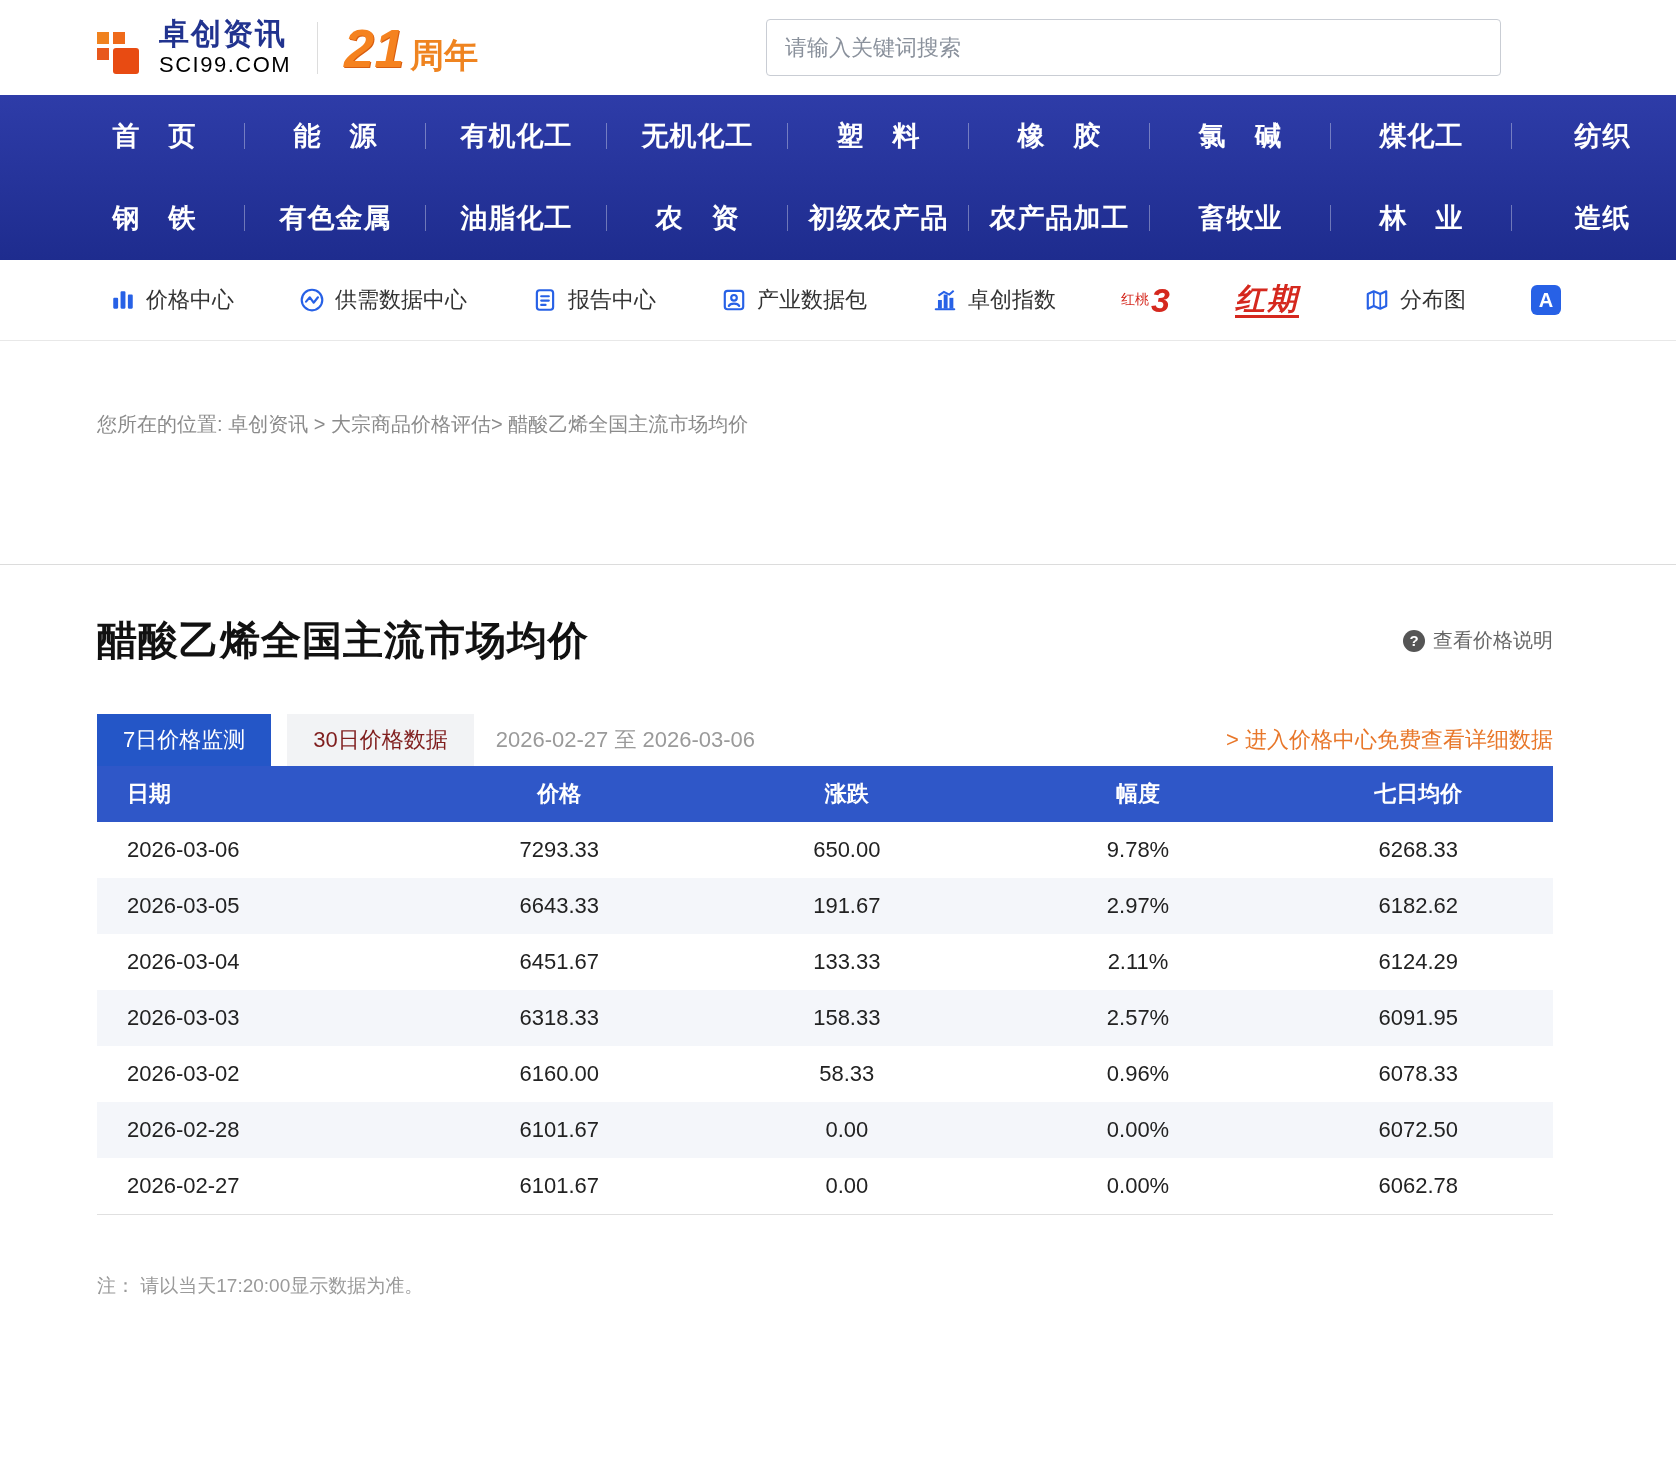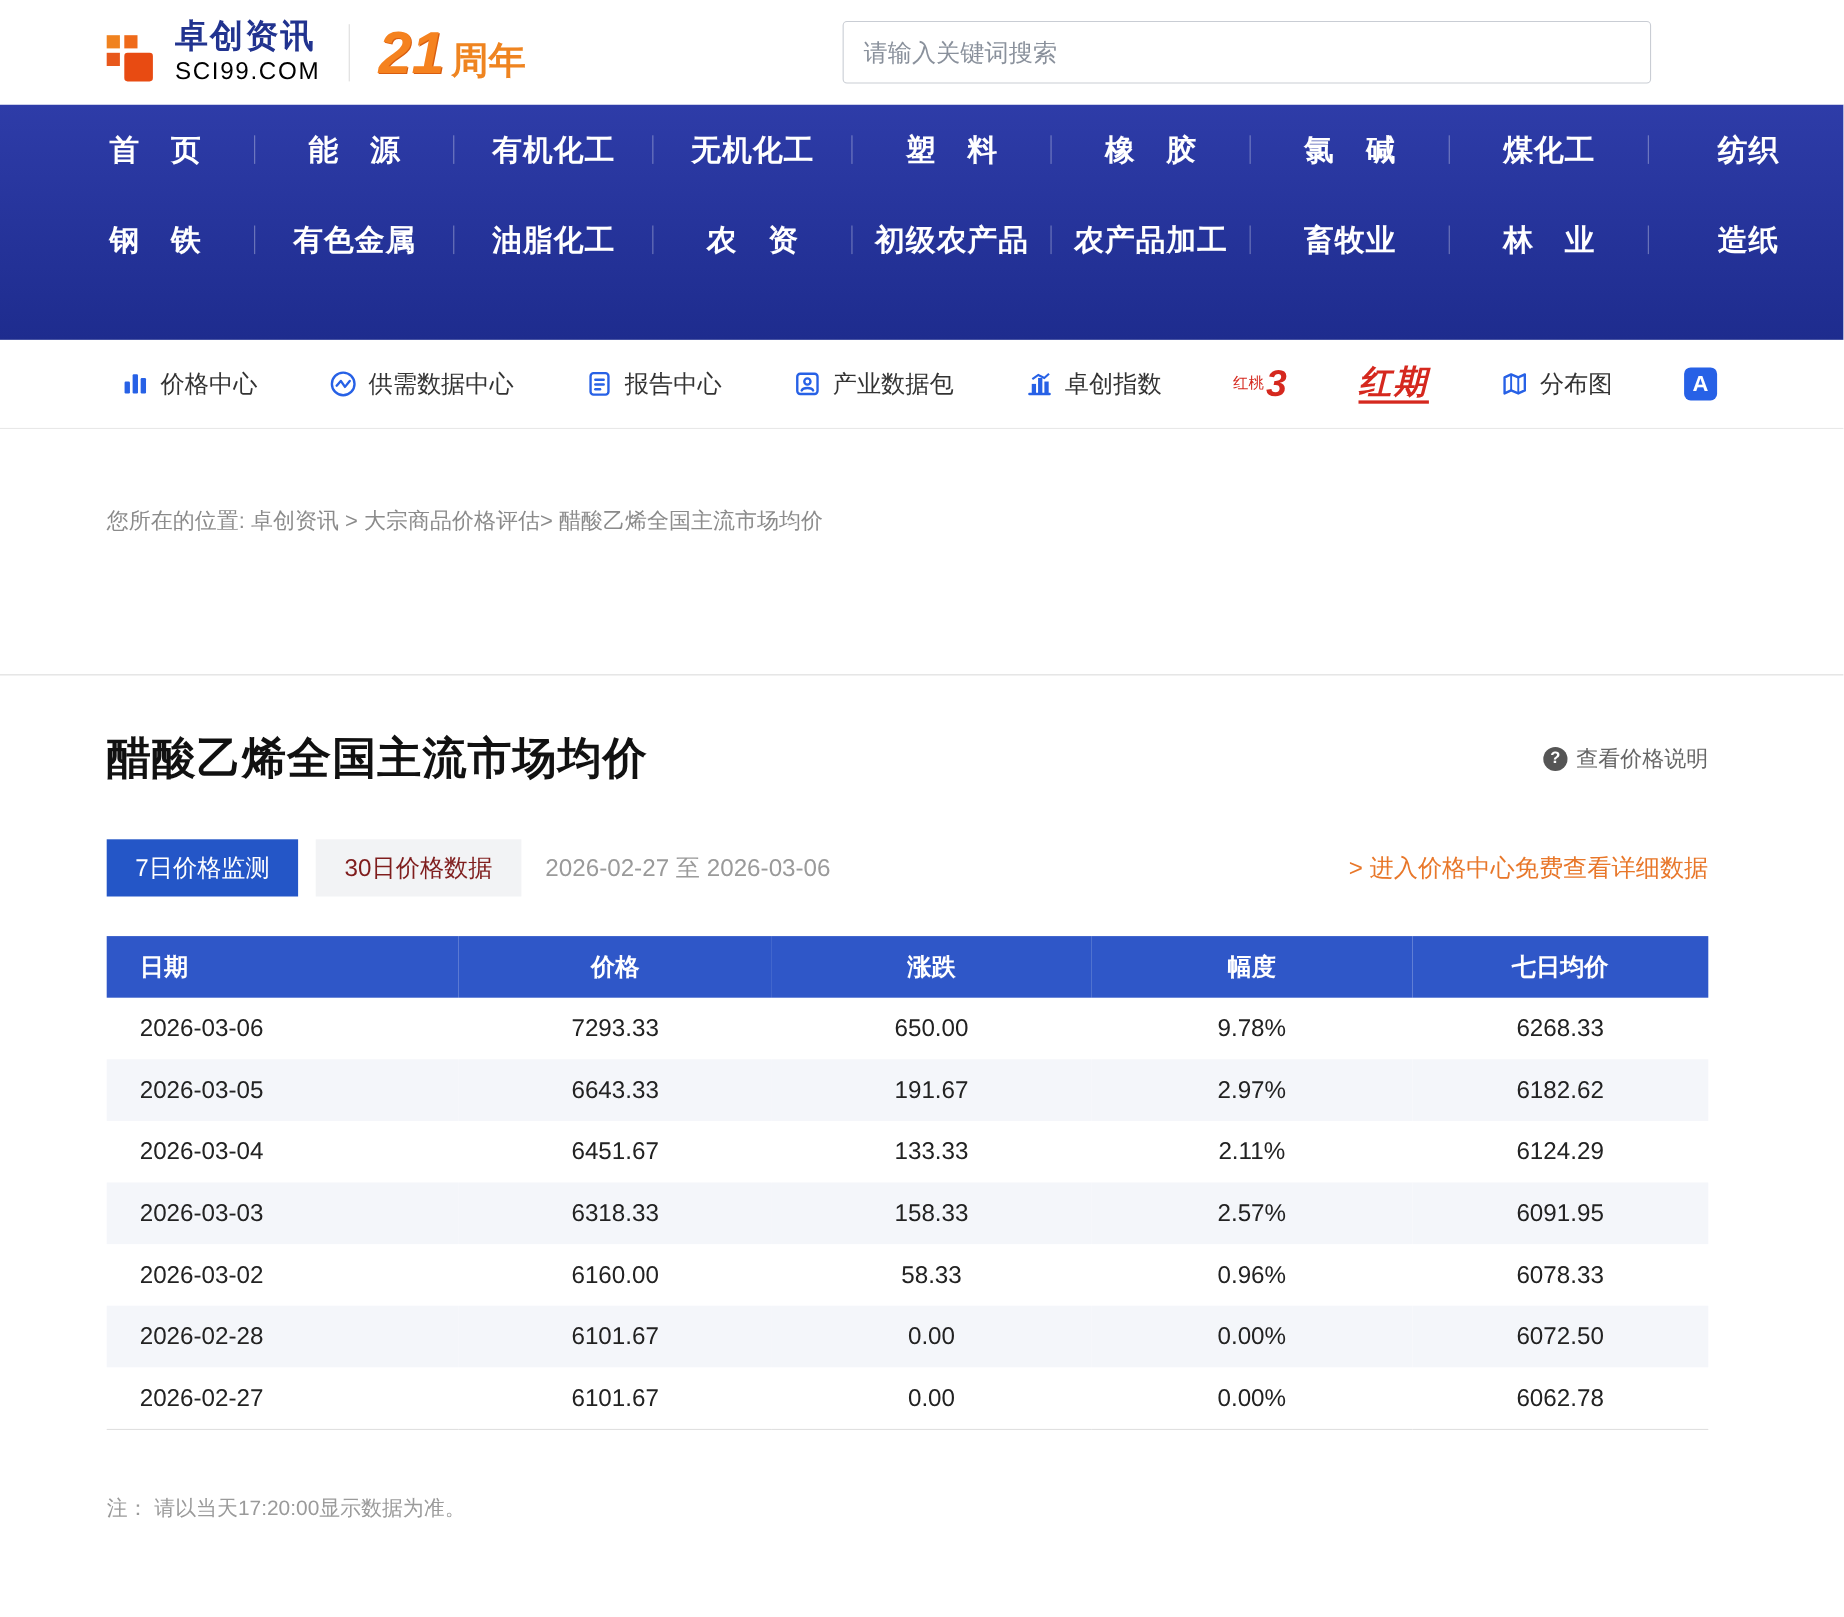--- a/index.html
+++ b/index.html
@@ -25,21 +25,21 @@
   .anniv-21 { font-size:54px; font-weight:900; font-style:italic; color:#f5821f; text-shadow:1px 1px 0 #d85d10; }
   .anniv-text { font-size:34px; font-weight:bold; color:#ef8420; }
   .search-input {
     position:absolute; left:766px; top:19px; width:735px; height:57px;
     border:1px solid #c9cdd4; border-radius:4px; font-size:22px; padding:0 18px;
     color:#333; outline:none; font-family:inherit;
   }
   .search-input::placeholder { color:#8a919c; }
 
   
-  .main-nav { background:linear-gradient(180deg,#2e3ca8 0%,#1e2c8e 100%); height:214px; padding-left:51px; }
+  .main-nav { background:linear-gradient(180deg,#2e3ca8 0%,#1e2c8e 100%); height:165px; padding-left:64px; }
   .nav-row { display:flex; height:82px; align-items:center; }
   .nav-item {
     width:181px; min-width:181px; text-align:center; font-size:27px; font-weight:600;
     color:#fff; position:relative; letter-spacing:1px; cursor:pointer; white-space:nowrap;
   }
   .nav-item::after {
     content:""; position:absolute; right:0; top:50%; transform:translateY(-50%);
     width:1px; height:26px; background:rgba(255,255,255,0.35);
   }
 
@@ -67,21 +67,21 @@
   .help-icon { width:22px; height:22px; border-radius:50%; background:#555; color:#fff; font-size:15px; display:flex; align-items:center; justify-content:center; font-weight:bold; }
 
   .tabs-row { margin-top:46px; display:flex; align-items:center; }
   .tabs { display:flex; }
   .tab { height:52px; padding:0 26px; font-size:22px; display:flex; align-items:center; justify-content:center; cursor:pointer; white-space:nowrap; }
   .tab.active { background:#2456c7; color:#fff; }
   .tab.inactive { background:#f2f3f5; color:#7f1d1d; margin-left:16px; }
   .date-range { margin-left:22px; font-size:22px; color:#9a9a9a; white-space:nowrap; }
   .detail-link { margin-left:auto; font-size:22px; color:#e8772a; white-space:nowrap; text-decoration:none; cursor:pointer; }
 
-  .price-table { margin-top:36px; width:1456px; border-collapse:collapse; table-layout:fixed; }
+  .price-table { width:1456px; border-collapse:collapse; table-layout:fixed; }
   .price-table th { background:#2f57c8; color:#fff; font-size:22px; font-weight:bold; height:56px; }
   .price-table td { height:56px; font-size:22px; color:#222; }
   .price-table .left { text-align:left; padding-left:30px; }
   .price-table .center { text-align:center; }
   .price-table tbody tr.alt { background:#f4f6fa; }
   .price-table tbody tr:last-child td { border-bottom:1px solid #e0e0e0; }
   .pct-up { color:#b03029; }
   .pct-flat { color:#9a9a9a; }
 
   .note { margin-top:58px; font-size:19px; color:#9a9a9a; }

